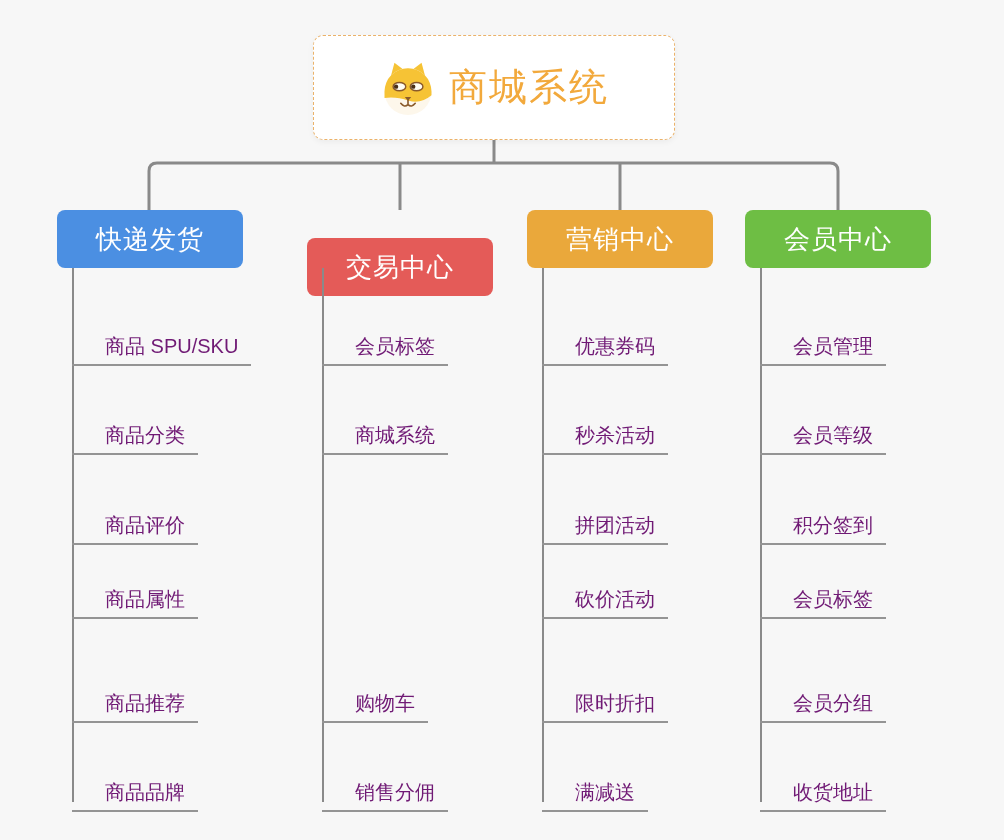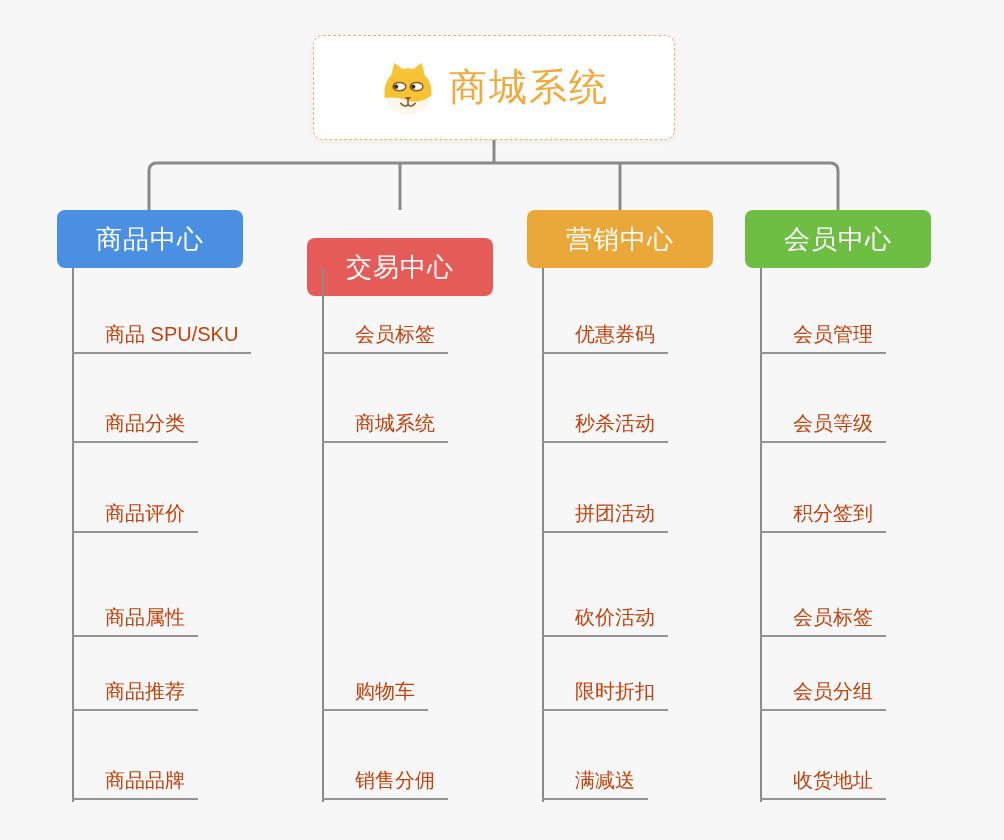--- a/index.html
+++ b/index.html
@@ -68,28 +68,29 @@
     left: 15px; top: 58px;
     width: 2px; height: 534px;
   }
   .leaf {
     position: absolute;
     left: 15px;
     padding: 0 13px 5px 33px;
     border-bottom: 2px solid #949494;
     font-size: 20px;
     line-height: 26px;
-    color: #c2410c;
+    color: #701a75;
     white-space: nowrap;
     cursor: default;
+    margin-top: 12px;
   }
   .leaf.r0 { top: 111px; }
   .leaf.r1 { top: 200px; }
   .leaf.r2 { top: 290px; }
-  .leaf.r3 { top: 394px; }
+  .leaf.r3 { top: 364px; }
   .leaf.r4 { top: 468px; }
   .leaf.r5 { top: 557px; }
   .col0 { left: 57px; }
   .col1 { left: 307px; }
   .col2 { left: 527px; }
   .col3 { left: 745px; }
 </style>
 </head>
 <body>
 
@@ -119,21 +120,21 @@
       <circle cx="18.8" cy="29.5" r="2.4" fill="#4A2F17"></circle>
       <circle cx="37.8" cy="29.5" r="2.4" fill="#4A2F17"></circle>
 
       <path d="M28.5 41 h7 l-3.5 4.5 Z" fill="#8A5A2B"></path>
       <path d="M32 45 V49 M24 48 Q28 53 32 49.5 Q36 53 40 48" fill="none" stroke="#8A5A2B" stroke-width="1.8" stroke-linecap="round"></path>
     </svg>
     <span class="root-title" style="color: rgb(242, 169, 60);">商城系统</span>
   </div>
 
   <div class="column col0">
-    <div class="branch-box" style="background: rgb(75, 143, 226);">商品中心</div>
+    <div class="branch-box" style="background: rgb(75, 143, 226);">快递发货</div>
     <div class="trunk" style="background: rgb(138, 138, 138);"></div>
     <div class="leaf r0">商品 SPU/SKU</div>
     <div class="leaf r1">商品分类</div>
     <div class="leaf r2">商品评价</div>
     <div class="leaf r3">商品属性</div>
     <div class="leaf r4">商品推荐</div>
     <div class="leaf r5">商品品牌</div>
   </div>
 
   <div class="column col1">

